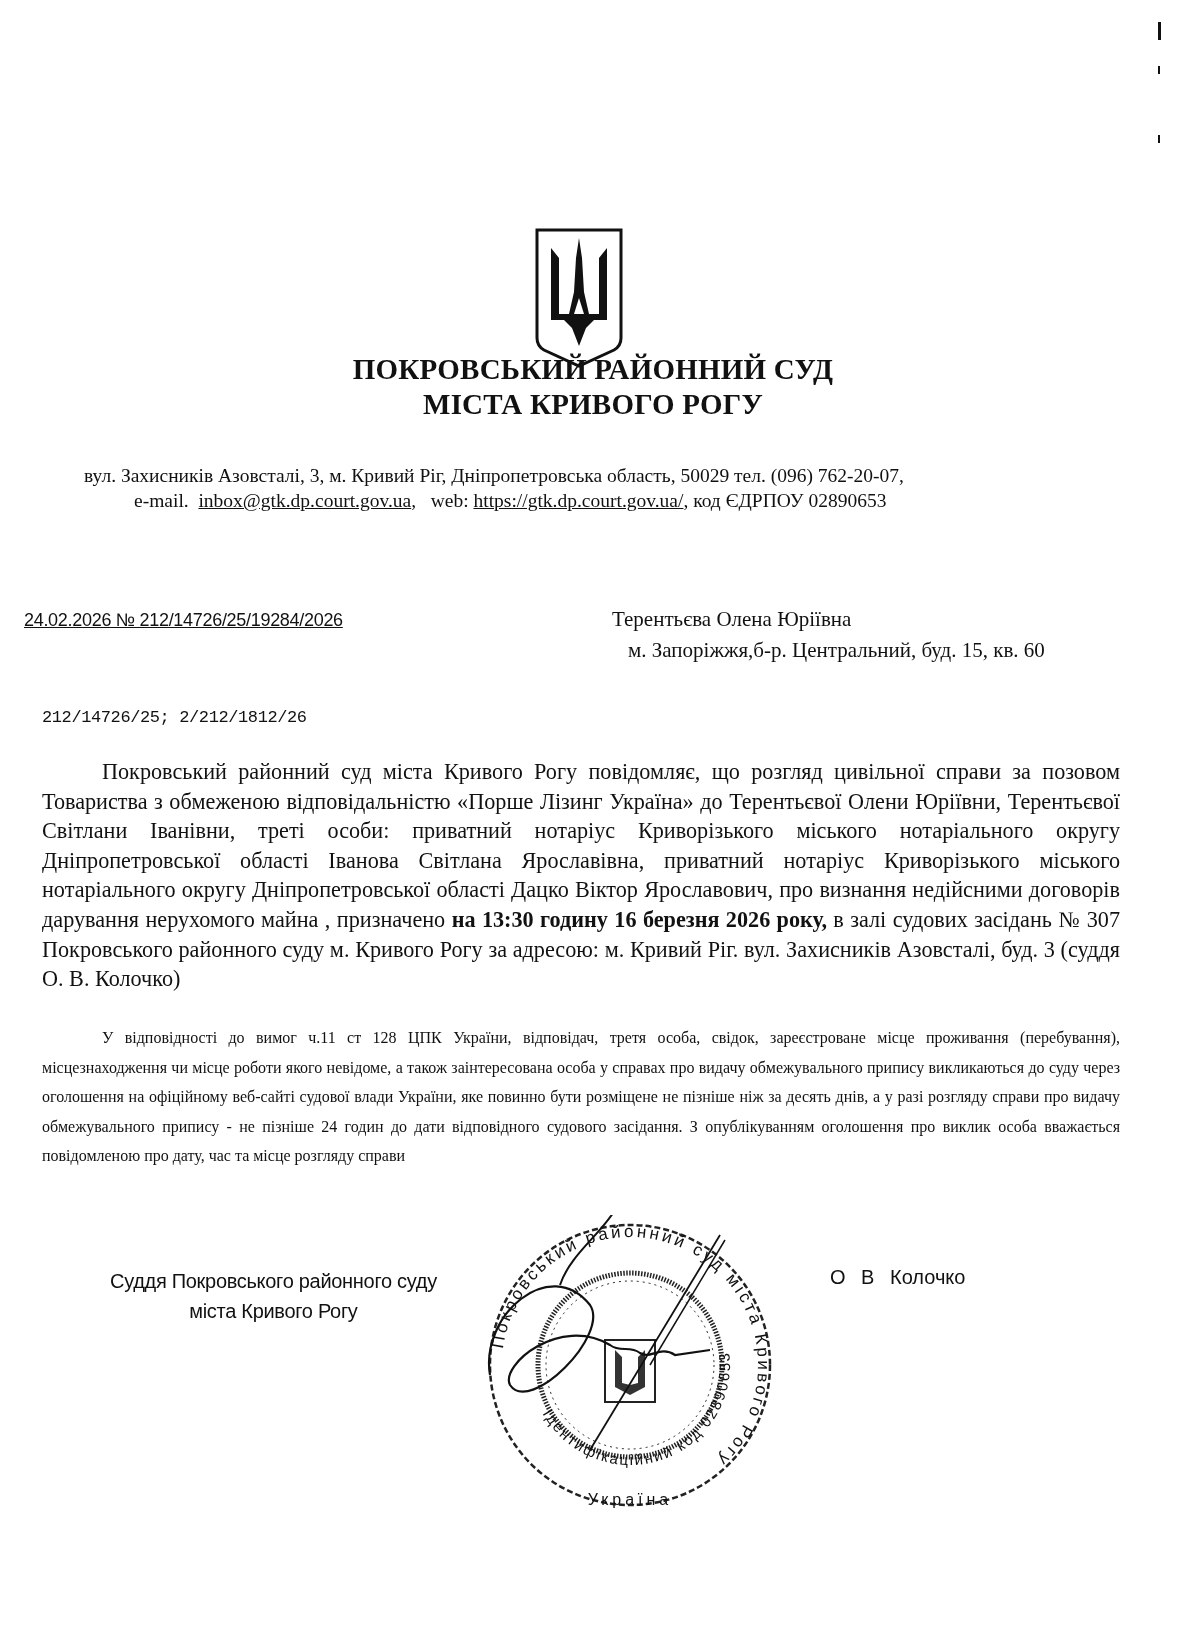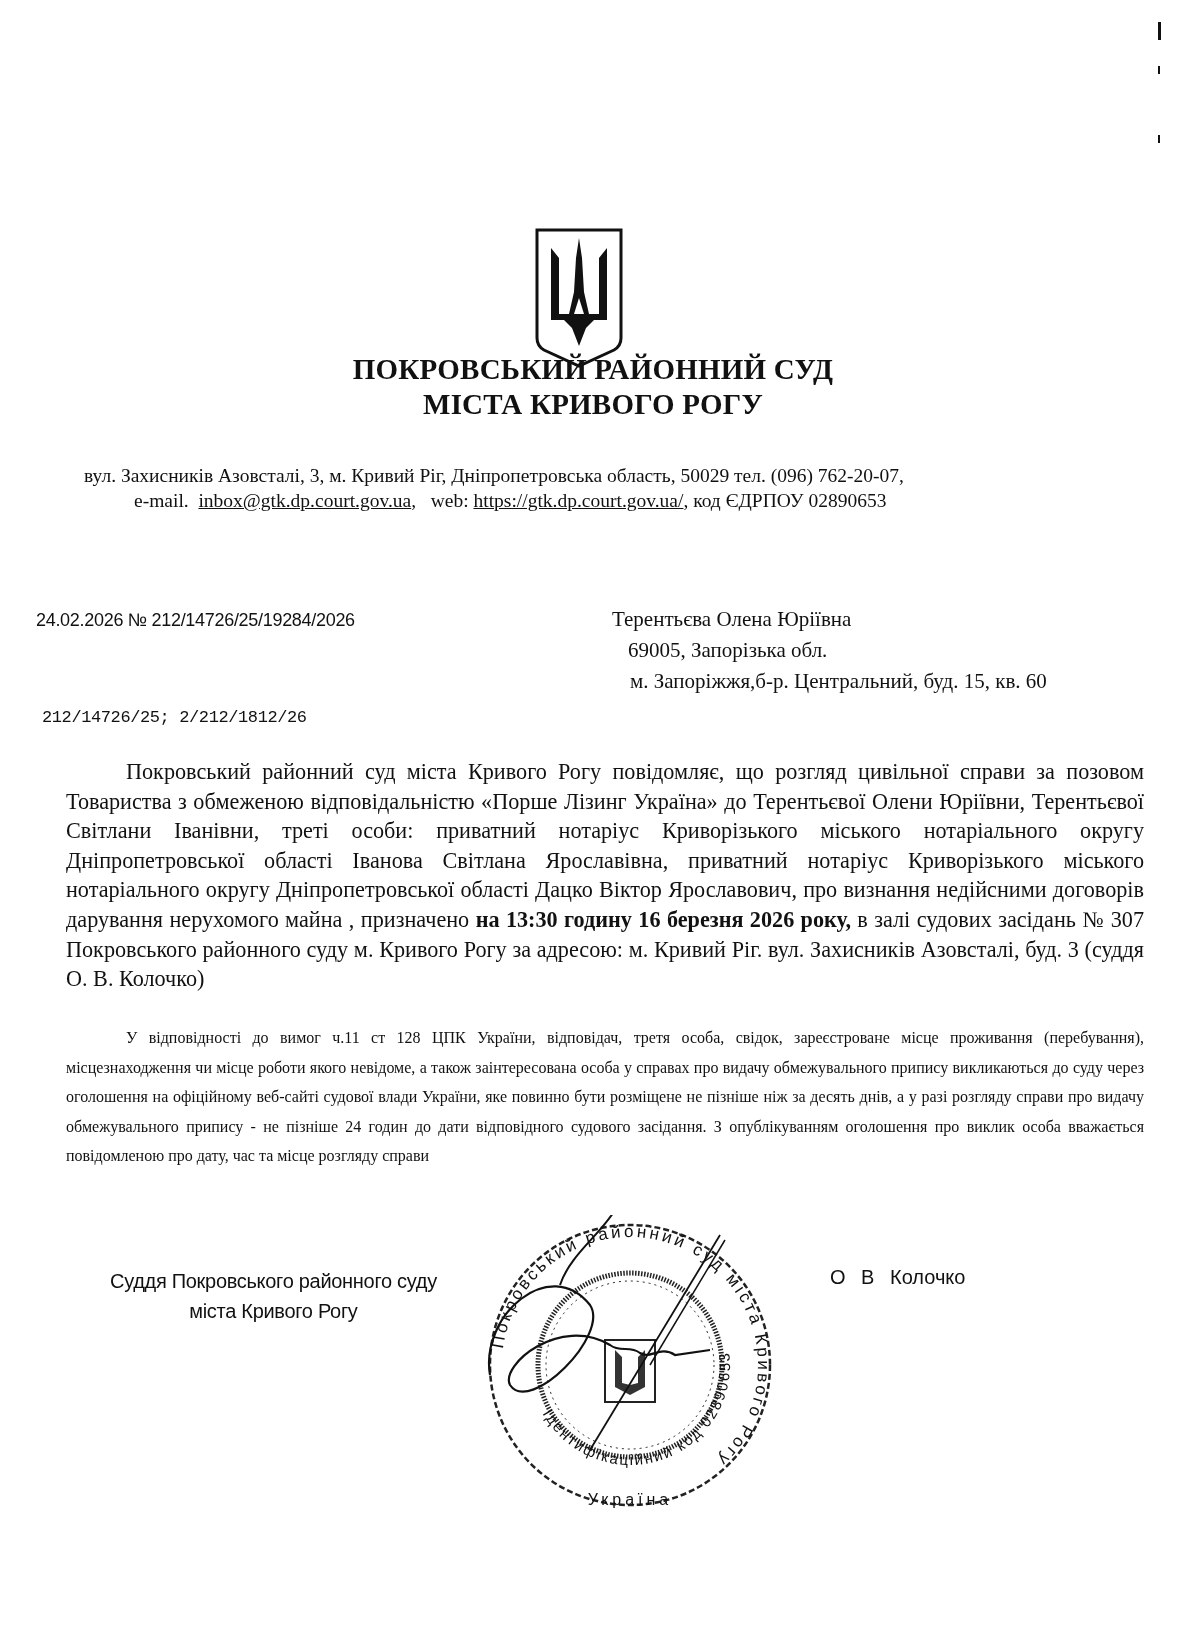--- a/index.html
+++ b/index.html
@@ -5,26 +5,26 @@
   html, body { margin: 0; padding: 0; background: #ffffff; }
   body {
     width: 1186px; height: 1637px; position: relative; overflow: hidden;
     font-family: "Liberation Serif", "DejaVu Serif", serif; color: #111;
   }
   .edge-mark { position: absolute; left: 1158px; width: 3px; background: #111; }
   .coat { position: absolute; left: 534px; top: 228px; width: 90px; height: 140px; }
   .title { position: absolute; left: 0; width: 1186px; text-align: center; font-weight: bold; font-size: 29px; letter-spacing: 0.2px; }
   .contacts { position: absolute; font-size: 19.5px; white-space: nowrap; }
   .contacts u { }
-  .refline { position: absolute; left: 36px; top: 610px; font-family: "Liberation Sans", sans-serif; font-size: 18px; letter-spacing: -0.3px; white-space: nowrap; }
+  .refline { position: absolute; left: 24px; top: 610px; font-family: "Liberation Sans", sans-serif; font-size: 18px; text-decoration: underline; letter-spacing: -0.3px; white-space: nowrap; }
   .caseline { position: absolute; left: 42px; top: 708px; font-family: Liberation Mono, monospace; font-size: 17px; letter-spacing: -0.4px; white-space: nowrap; }
   .addressee { position: absolute; left: 612px; top: 604px; font-size: 21px; line-height: 31px; white-space: nowrap; }
   .addressee div:nth-child(2) { padding-left: 16px; }
   .addressee div:nth-child(3) { padding-left: 18px; }
-  .para { position: absolute; left: 42px; width: 1078px; font-family: "Liberation Sans", sans-serif; font-size: 20.5px; line-height: 29.6px; text-align: justify; text-indent: 60px; margin-left: 24px; }
+  .para { position: absolute; left: 42px; width: 1078px; font-family: "Liberation Sans", sans-serif; font-size: 20.5px; line-height: 29.6px; text-align: justify; text-indent: 60px; }
   .para b { font-weight: bold; }
   .p1 { top: 757px; font-family: "Liberation Serif", serif; font-size: 22.2px; }
   .p2 { top: 1023px; font-family: "Liberation Serif", serif; font-size: 16px; }
   .sign-left { position: absolute; left: 110px; top: 1266px; font-family: "Liberation Sans", sans-serif; font-size: 20px; line-height: 30px; letter-spacing: -0.3px; text-align: center; }
   .sign-right { position: absolute; left: 830px; top: 1266px; font-family: "Liberation Sans", sans-serif; font-size: 20px; white-space: nowrap; word-spacing: 10px; }
   .stamp { position: absolute; left: 470px; top: 1215px; width: 320px; height: 300px; }
 </style>
 </head>
 <body>
 
@@ -50,21 +50,20 @@
   <u>inbox@gtk.dp.court.gov.ua</u>,&nbsp;&nbsp;
   <span>web:</span>
   <u>https://gtk.dp.court.gov.ua/</u><span>, код ЄДРПОУ 02890653</span>
 </div>
 
 <div class="refline">24.02.2026 №  212/14726/25/19284/2026</div>
 <div class="caseline">212/14726/25; 2/212/1812/26</div>
 
 <div class="addressee">
   <div>Терентьєва Олена Юріївна</div>
-  <div>69005,  Запорізька обл.</div>
   <div>м. Запоріжжя,б-р. Центральний, буд. 15, кв. 60</div>
 </div>
 
 <div class="para p1"><span>Покровський районний суд міста Кривого Рогу  повідомляє, що розгляд цивільної справи за позовом Товариства з обмеженою відповідальністю «Порше Лізинг Україна» до Терентьєвої Олени Юріївни, Терентьєвої Світлани Іванівни, треті особи: приватний нотаріус Криворізького міського нотаріального округу Дніпропетровської області Іванова Світлана Ярославівна, приватний нотаріус Криворізького міського нотаріального округу Дніпропетровської області Дацко Віктор Ярославович, про визнання недійсними договорів дарування нерухомого майна , призначено </span><b>на 13:30 годину 16 березня 2026 року,</b><span> в залі судових засідань № 307 Покровського  районного суду м. Кривого Рогу за адресою: м. Кривий Ріг. вул. Захисників Азовсталі,  буд. 3 (суддя  О.  В. Колочко)</span></div>
 
 <div class="para p2">У відповідності до вимог ч.11 ст 128 ЦПК України, відповідач, третя особа, свідок, зареєстроване місце проживання (перебування), місцезнаходження чи місце роботи якого невідоме, а також заінтересована особа у справах про видачу обмежувального припису викликаються до суду через оголошення на офіційному веб-сайті судової влади України, яке повинно бути розміщене не пізніше ніж за десять днів, а у разі розгляду справи про видачу обмежувального припису - не пізніше 24 годин до дати відповідного судового засідання. З опублікуванням оголошення про виклик особа вважається повідомленою про дату, час та місце розгляду справи</div>
 
 <div class="sign-left">
   <div>Суддя  Покровського районного суду</div>
   <div>міста Кривого Рогу</div>

